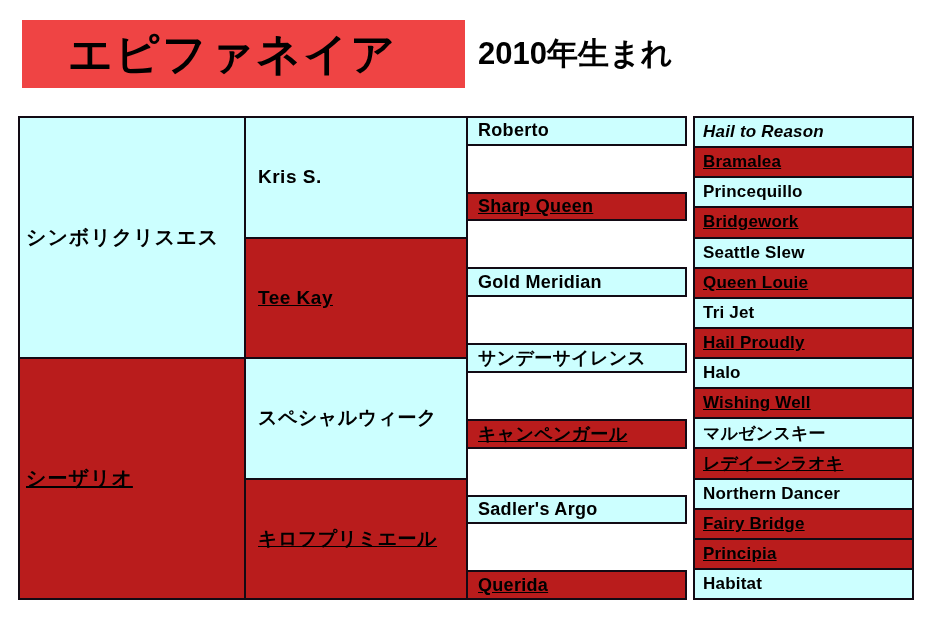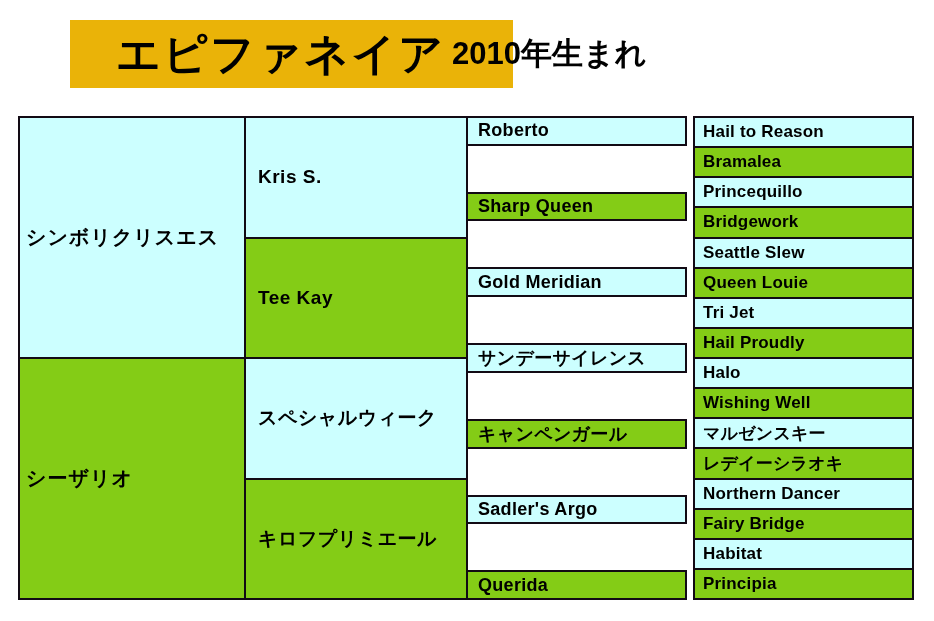--- a/index.html
+++ b/index.html
@@ -27,37 +27,36 @@
     top: 0;
     width: 934px;
     height: 110px;
   }
   #title-box {
     position: absolute;
     left: 22px;
     top: 20px;
     width: 443px;
     height: 68px;
-    background: #eab308;
+    background: #ef4444;
     display: flex;
     align-items: center;
-    margin-left: 48px;
   }
   #title-text {
     padding-left: 46px;
     font-size: 44px;
     font-weight: bold;
     letter-spacing: 2px;
     color: #000000;
     line-height: 1;
     white-space: nowrap;
   }
   #subtitle-text {
     position: absolute;
-    left: 452px;
+    left: 478px;
     top: 38px;
     font-size: 31px;
     font-weight: bold;
     color: #000000;
     line-height: 1;
     white-space: nowrap;
   }
 
   
   #pedigree {
@@ -86,21 +85,21 @@
     box-sizing: border-box;
     border: 2px solid #120a14;
     display: flex;
     align-items: center;
     font-weight: bold;
     color: #000000;
     overflow: hidden;
     white-space: nowrap;
   }
   .cell.cyan { background: #ccffff; }
-  .cell.pink { background: #84cc16; }
+  .cell.pink { background: #b91c1c; text-decoration: underline; }
 
   
   .col-1 .cell {
     flex: 1 1 0;
     padding-left: 6px;
     font-size: 20px;
     letter-spacing: 1px;
   }
   .col-2 .cell {
     flex: 1 1 0;
@@ -120,21 +119,21 @@
     padding-left: 6px;
     box-sizing: border-box;
   }
   .col-4 .cell {
     flex: 1 1 0;
     padding-left: 8px;
     font-size: 17px;
     letter-spacing: 0.2px;
     margin-top: -2px;
   }
-  .col-4 .cell:first-child { margin-top: 0; }
+  .col-4 .cell:first-child { margin-top: 0; font-style: italic; }
   .col-2 .cell + .cell,
   .col-3 .cell + .cell,
   .col-1 .cell + .cell { margin-top: -2px; }
 </style>
 </head>
 <body>
 
 <div id="page">
 
   <div id="header">
@@ -230,22 +229,22 @@
       </div>
       <div class="cell pink">
         <span>レデイーシラオキ</span>
       </div>
       <div class="cell cyan">
         <span>Northern Dancer</span>
       </div>
       <div class="cell pink">
         <span>Fairy Bridge</span>
       </div>
+      <div class="cell pink">
+        <span>Principia</span>
+      </div>
       <div class="cell cyan">
         <span>Habitat</span>
-      </div>
-      <div class="cell pink">
-        <span>Principia</span>
       </div>
     </div>
 
   </div>
 </div>
 
 </body></html>

